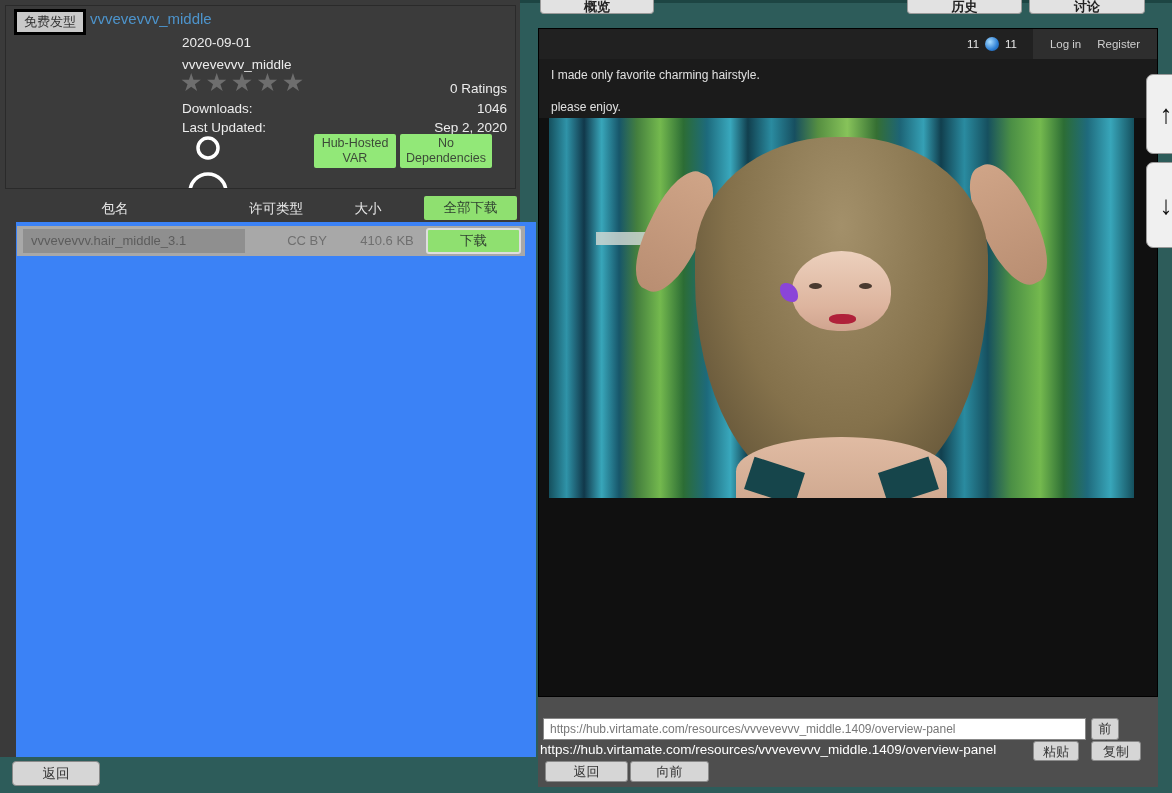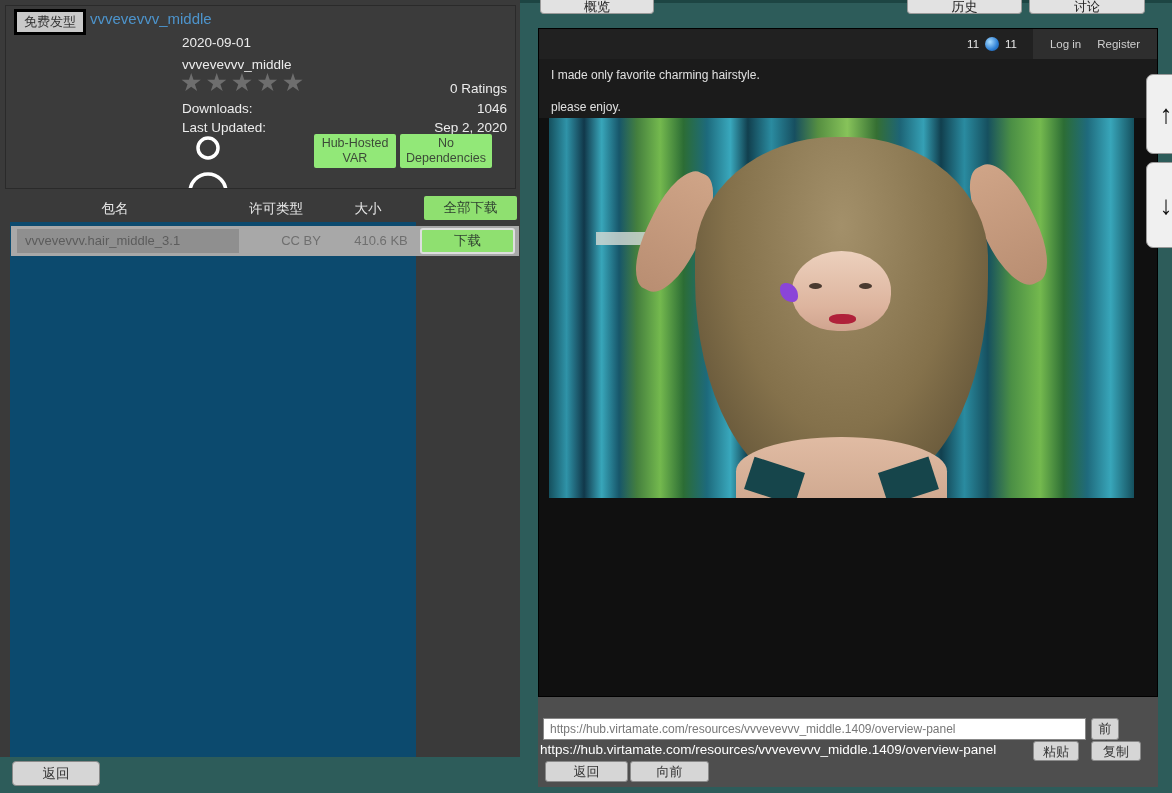--- a/index.html
+++ b/index.html
@@ -32,33 +32,33 @@
   .tag-hub{left:308px;width:82px;}
   .tag-deps{left:394px;width:92px;}
 
   .th{position:absolute;top:200px;color:#e8e8e8;font-size:13.5px;text-align:center;}
   .th-pkg{left:80px;width:70px;}
   .th-lic{left:241px;width:70px;}
   .th-size{left:338px;width:60px;}
   .green-btn{background:#8fe070;color:#2f4030;border:none;border-radius:2px;font-size:13.5px;}
   .th-dl{position:absolute;left:424px;top:196px;width:93px;height:24px;}
 
-  .list-area{position:absolute;left:10px;top:222px;width:406px;height:535px;background:#0c4a6e;}
+  .list-area{position:absolute;left:16px;top:222px;width:520px;height:535px;background:#3b82f6;}
   .list-row{position:absolute;left:1px;top:4px;width:508px;height:30px;background:#a8a8a8;}
   .cell-pkg{position:absolute;left:6px;top:3px;width:214px;height:24px;background:#8f8f8f;color:#5c5c5c;font-size:13px;line-height:24px;padding-left:8px;overflow:hidden;white-space:nowrap;}
   .cell{position:absolute;top:0;line-height:30px;text-align:center;color:#6f6f6f;font-size:13px;}
   .cell-lic{left:255px;width:70px;}
   .cell-size{left:330px;width:80px;}
   .row-dl{position:absolute;left:409px;top:2px;width:95px;height:26px;border:2px solid #dedede;border-radius:3px;}
 
   .grey-btn{background:#d6d6d6;border:1px solid #8a8a8a;border-radius:3px;color:#333;}
   .back-btn-left{position:absolute;left:12px;top:761px;width:88px;height:25px;font-size:13.5px;border-radius:4px;}
 
   
-  .tab{position:absolute;top:0;height:14px;background:#e2e2e2;border:1px solid #9a9a9a;border-top:none;border-radius:0 0 4px 4px;font-size:13px;color:#222;display:flex;align-items:center;justify-content:center;box-sizing:border-box;}
+  .tab{position:absolute;top:0;height:14px;background:#e2e2e2;border:1px solid #9a9a9a;border-top:none;border-radius:0 0 4px 4px;font-size:13px;color:#222;display:flex;align-items:center;justify-content:center;box-sizing:border-box;font-weight:bold;}
   .tab-overview{left:540px;width:114px;}
   .tab-history{left:907px;width:115px;}
   .tab-discussion{left:1029px;width:116px;}
 
   
   .webview{position:absolute;left:538px;top:28px;width:620px;height:669px;background:#101010;border:1px solid #000;box-sizing:border-box;}
   .wv-topbar{position:absolute;left:0;top:0;width:100%;height:30px;background:#212121;display:flex;align-items:center;justify-content:flex-end;}
   .wv-counts{display:flex;align-items:center;gap:6px;margin-right:16px;color:#e8e8e8;font-size:11.5px;font-weight:normal;}
   .reaction-icon{width:14px;height:14px;border-radius:50%;background:radial-gradient(circle at 35% 35%,#a8dcff,#2e7fd4 60%,#1a4f90);}
   .login-box{height:30px;width:124px;background:#2e2e2e;display:flex;align-items:center;justify-content:center;gap:16px;color:#cfcfcf;font-size:11.5px;}

